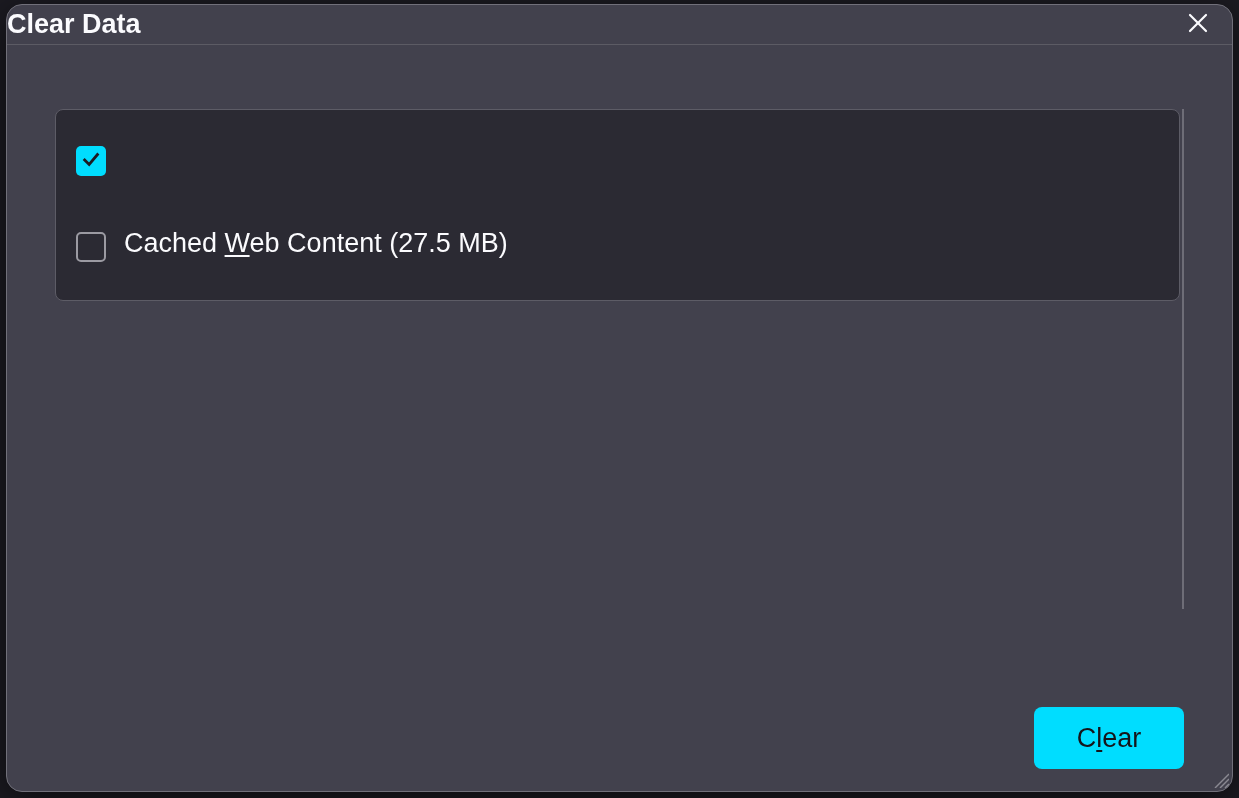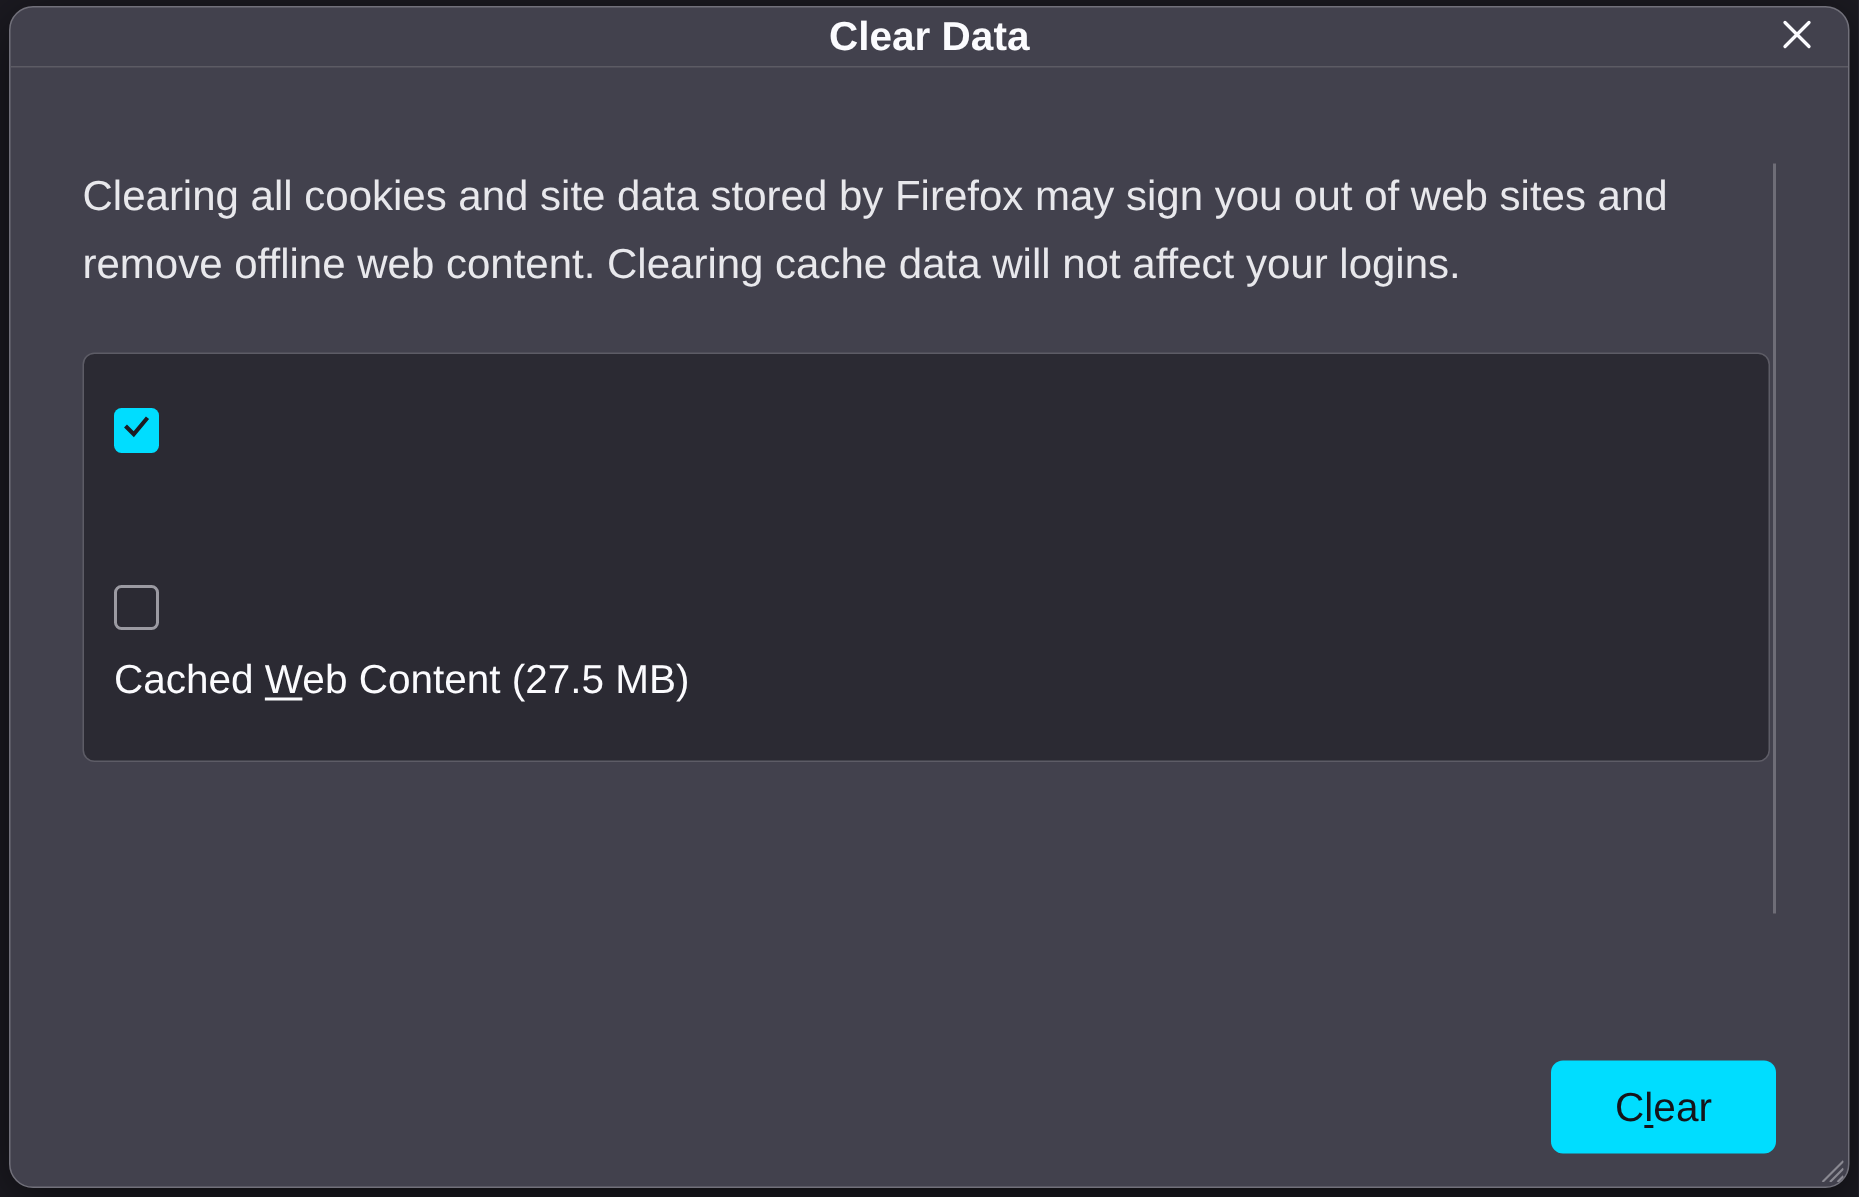--- a/index.html
+++ b/index.html
@@ -31,21 +31,21 @@
     box-shadow: 0 8px 40px rgba(0,0,0,.6);
     display: flex;
     flex-direction: column;
   }
   .titlebar {
     position: relative;
     height: 40px;
     border-bottom: 1px solid var(--divider);
     display: flex;
     align-items: center;
-    justify-content: center;
+    justify-content: flex-start;
   }
   .titlebar h1 {
     margin: 0;
     font-size: 27px;
     font-weight: 600;
     color: var(--text-main);
   }
   .close-btn {
     position: absolute;
     right: 18px; top: 50%;
@@ -84,21 +84,21 @@
     background: var(--bg-panel);
     padding: 24px 20px 30px 20px;
     max-width: 1125px;
   }
   .opt {
     display: flex;
     align-items: flex-start;
     gap: 18px;
     padding: 8px 0 8px 0;
   }
-  .opt + .opt { margin-top: 68px; flex-direction: column; }
+  .opt + .opt { margin-top: 36px; }
   .chk {
     margin-top: 4px;
     width: 30px; height: 30px;
     border-radius: 5px;
     flex: 0 0 auto;
     display: flex; align-items: center; justify-content: center;
     cursor: pointer;
   }
   .chk.on  { background: var(--accent); }
   .chk.off { background: transparent; border: 2px solid #9b9aa2; }
@@ -153,21 +153,20 @@
           <line x1="4" y1="4" x2="20" y2="20"></line>
           <line x1="20" y1="4" x2="4" y2="20"></line>
         </svg>
       </span>
     </button>
   </div>
 
   <div class="body">
     <div class="scroll-indicator"></div>
 
-    <p class="intro">Clearing all cookies and site data stored by Firefox may sign you out of web sites and remove offline web content. Clearing cache data will not affect your logins.</p>
 
     <div class="panel">
 
       <div class="opt">
         <div class="chk on" role="checkbox" aria-checked="true">
           <span>
             <svg viewBox="0 0 24 24">
                 <polyline points="4 12 10 18 20 6"></polyline>
               </svg>
           </span>

